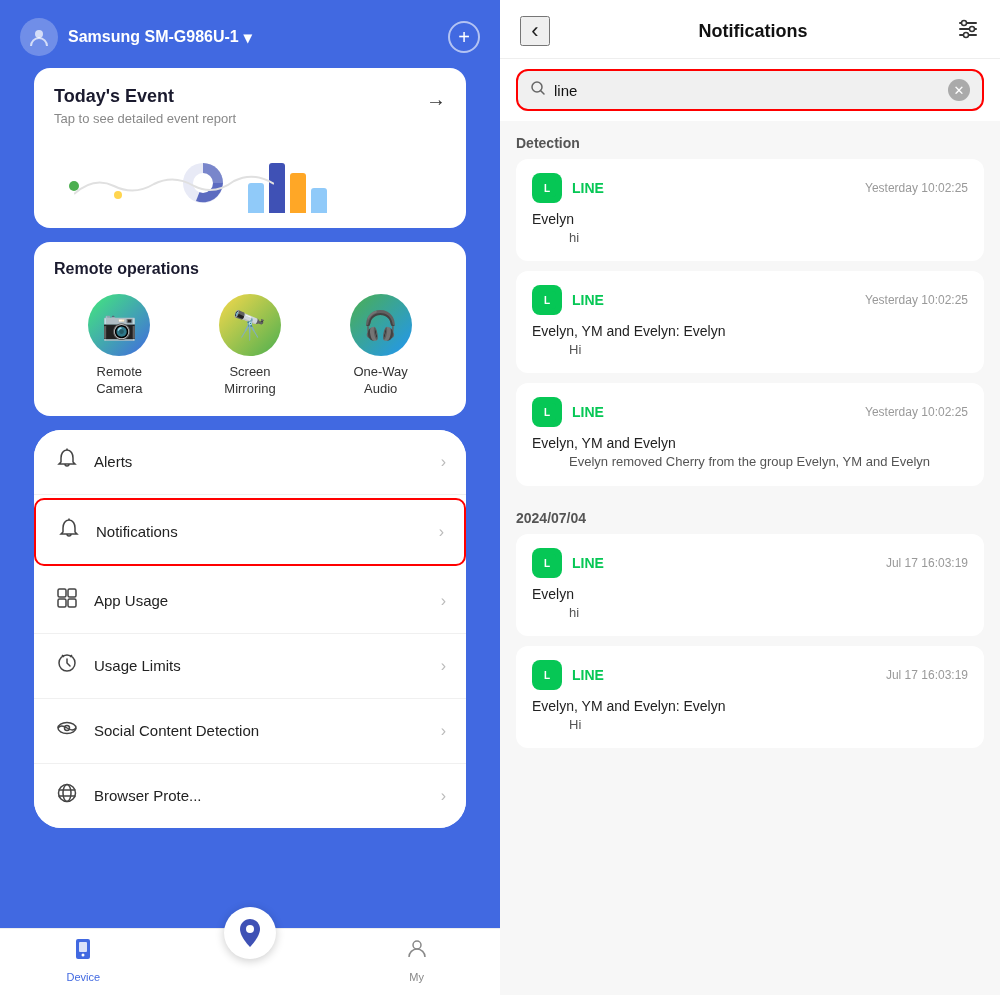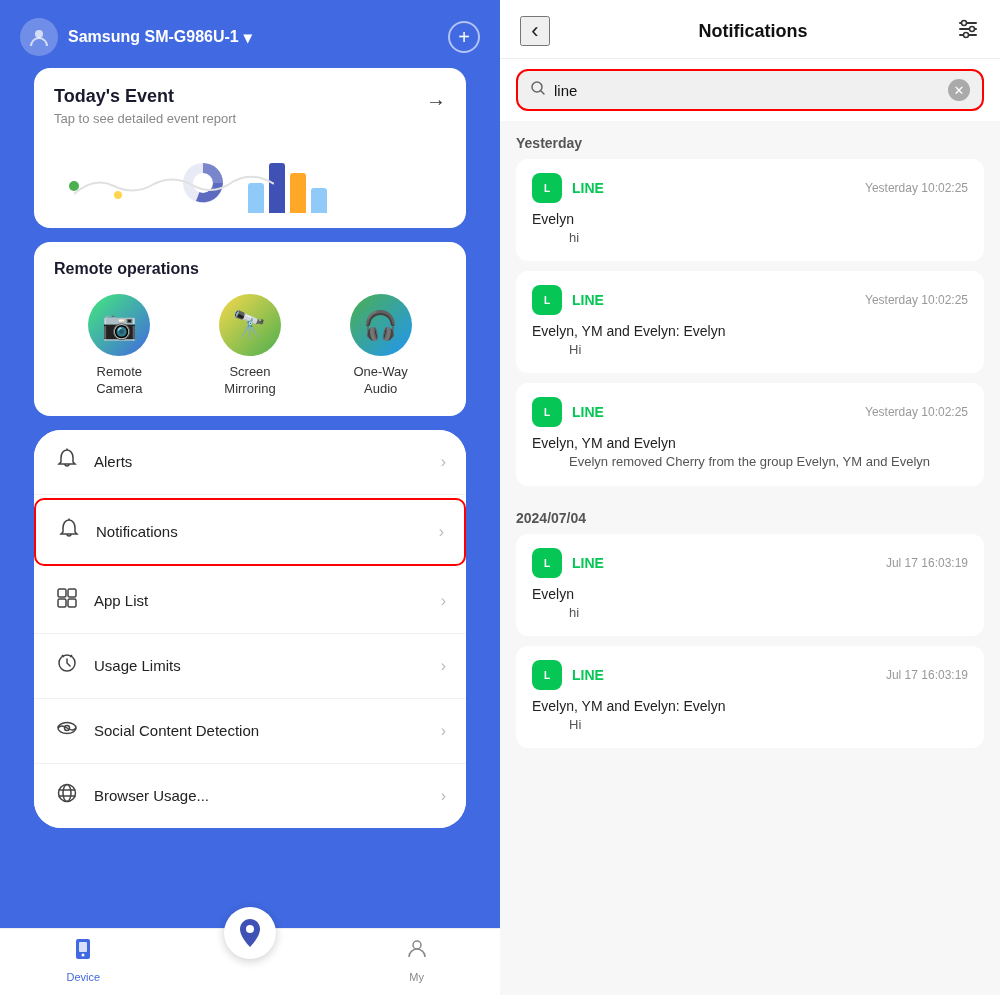--- a/index.html
+++ b/index.html
@@ -528,21 +528,21 @@
         <div class="menu-item">
           <div class="menu-item-left">
             <span class="menu-icon">
               <svg width="22" height="22" viewBox="0 0 22 22" fill="none">
                 <rect x="2" y="2" width="8" height="8" rx="1.5" stroke="#444" stroke-width="1.5" fill="none"></rect>
                 <rect x="12" y="2" width="8" height="8" rx="1.5" stroke="#444" stroke-width="1.5" fill="none"></rect>
                 <rect x="2" y="12" width="8" height="8" rx="1.5" stroke="#444" stroke-width="1.5" fill="none"></rect>
                 <rect x="12" y="12" width="8" height="8" rx="1.5" stroke="#444" stroke-width="1.5" fill="none"></rect>
               </svg>
             </span>
-            <span class="menu-label">App List</span>
+            <span class="menu-label">App Usage</span>
           </div>
           <span class="menu-chevron">›</span>
         </div>
 
         <div class="menu-item">
           <div class="menu-item-left">
             <span class="menu-icon">
               <svg width="22" height="22" viewBox="0 0 22 22" fill="none">
                 <circle cx="11" cy="11" r="8" stroke="#444" stroke-width="1.5" fill="none"></circle>
                 <path d="M11 7 L11 11 L14 14" stroke="#444" stroke-width="1.5" stroke-linecap="round"></path>
@@ -572,21 +572,21 @@
         <div class="menu-item" style="border-bottom: none;">
           <div class="menu-item-left">
             <span class="menu-icon">
               <svg width="22" height="22" viewBox="0 0 22 22" fill="none">
                 <circle cx="11" cy="11" r="8.5" stroke="#444" stroke-width="1.5" fill="none"></circle>
                 <ellipse cx="11" cy="11" rx="4" ry="8.5" stroke="#444" stroke-width="1.5" fill="none"></ellipse>
                 <line x1="2.5" y1="8" x2="19.5" y2="8" stroke="#444" stroke-width="1.5"></line>
                 <line x1="2.5" y1="14" x2="19.5" y2="14" stroke="#444" stroke-width="1.5"></line>
               </svg>
             </span>
-            <span class="menu-label">Browser Usage...</span>
+            <span class="menu-label">Browser Prote...</span>
           </div>
           <span class="menu-chevron">›</span>
         </div>
       </div>
 
     </div>
 
     <div class="bottom-tabs" style="position:relative;">
       <div class="bottom-tab">
         <span class="tab-icon">
@@ -648,21 +648,21 @@
       </span>
       <input class="search-input" type="text" value="line" style="">
       <div class="clear-btn">
         <span>✕</span>
       </div>
     </div>
   </div>
 
   <div class="notif-list">
 
-    <div class="date-header">Yesterday</div>
+    <div class="date-header">Detection</div>
 
     <div class="notif-card">
       <div class="notif-top">
         <div class="line-icon">
           <svg width="18" height="18" viewBox="0 0 18 18" fill="none">
             <rect width="18" height="18" rx="4" fill="#06C755"></rect>
             <text x="9" y="13" text-anchor="middle" fill="white" font-size="10" font-weight="900" font-family="sans-serif">L</text>
           </svg>
         </div>
         <span class="notif-app-name">LINE</span>

